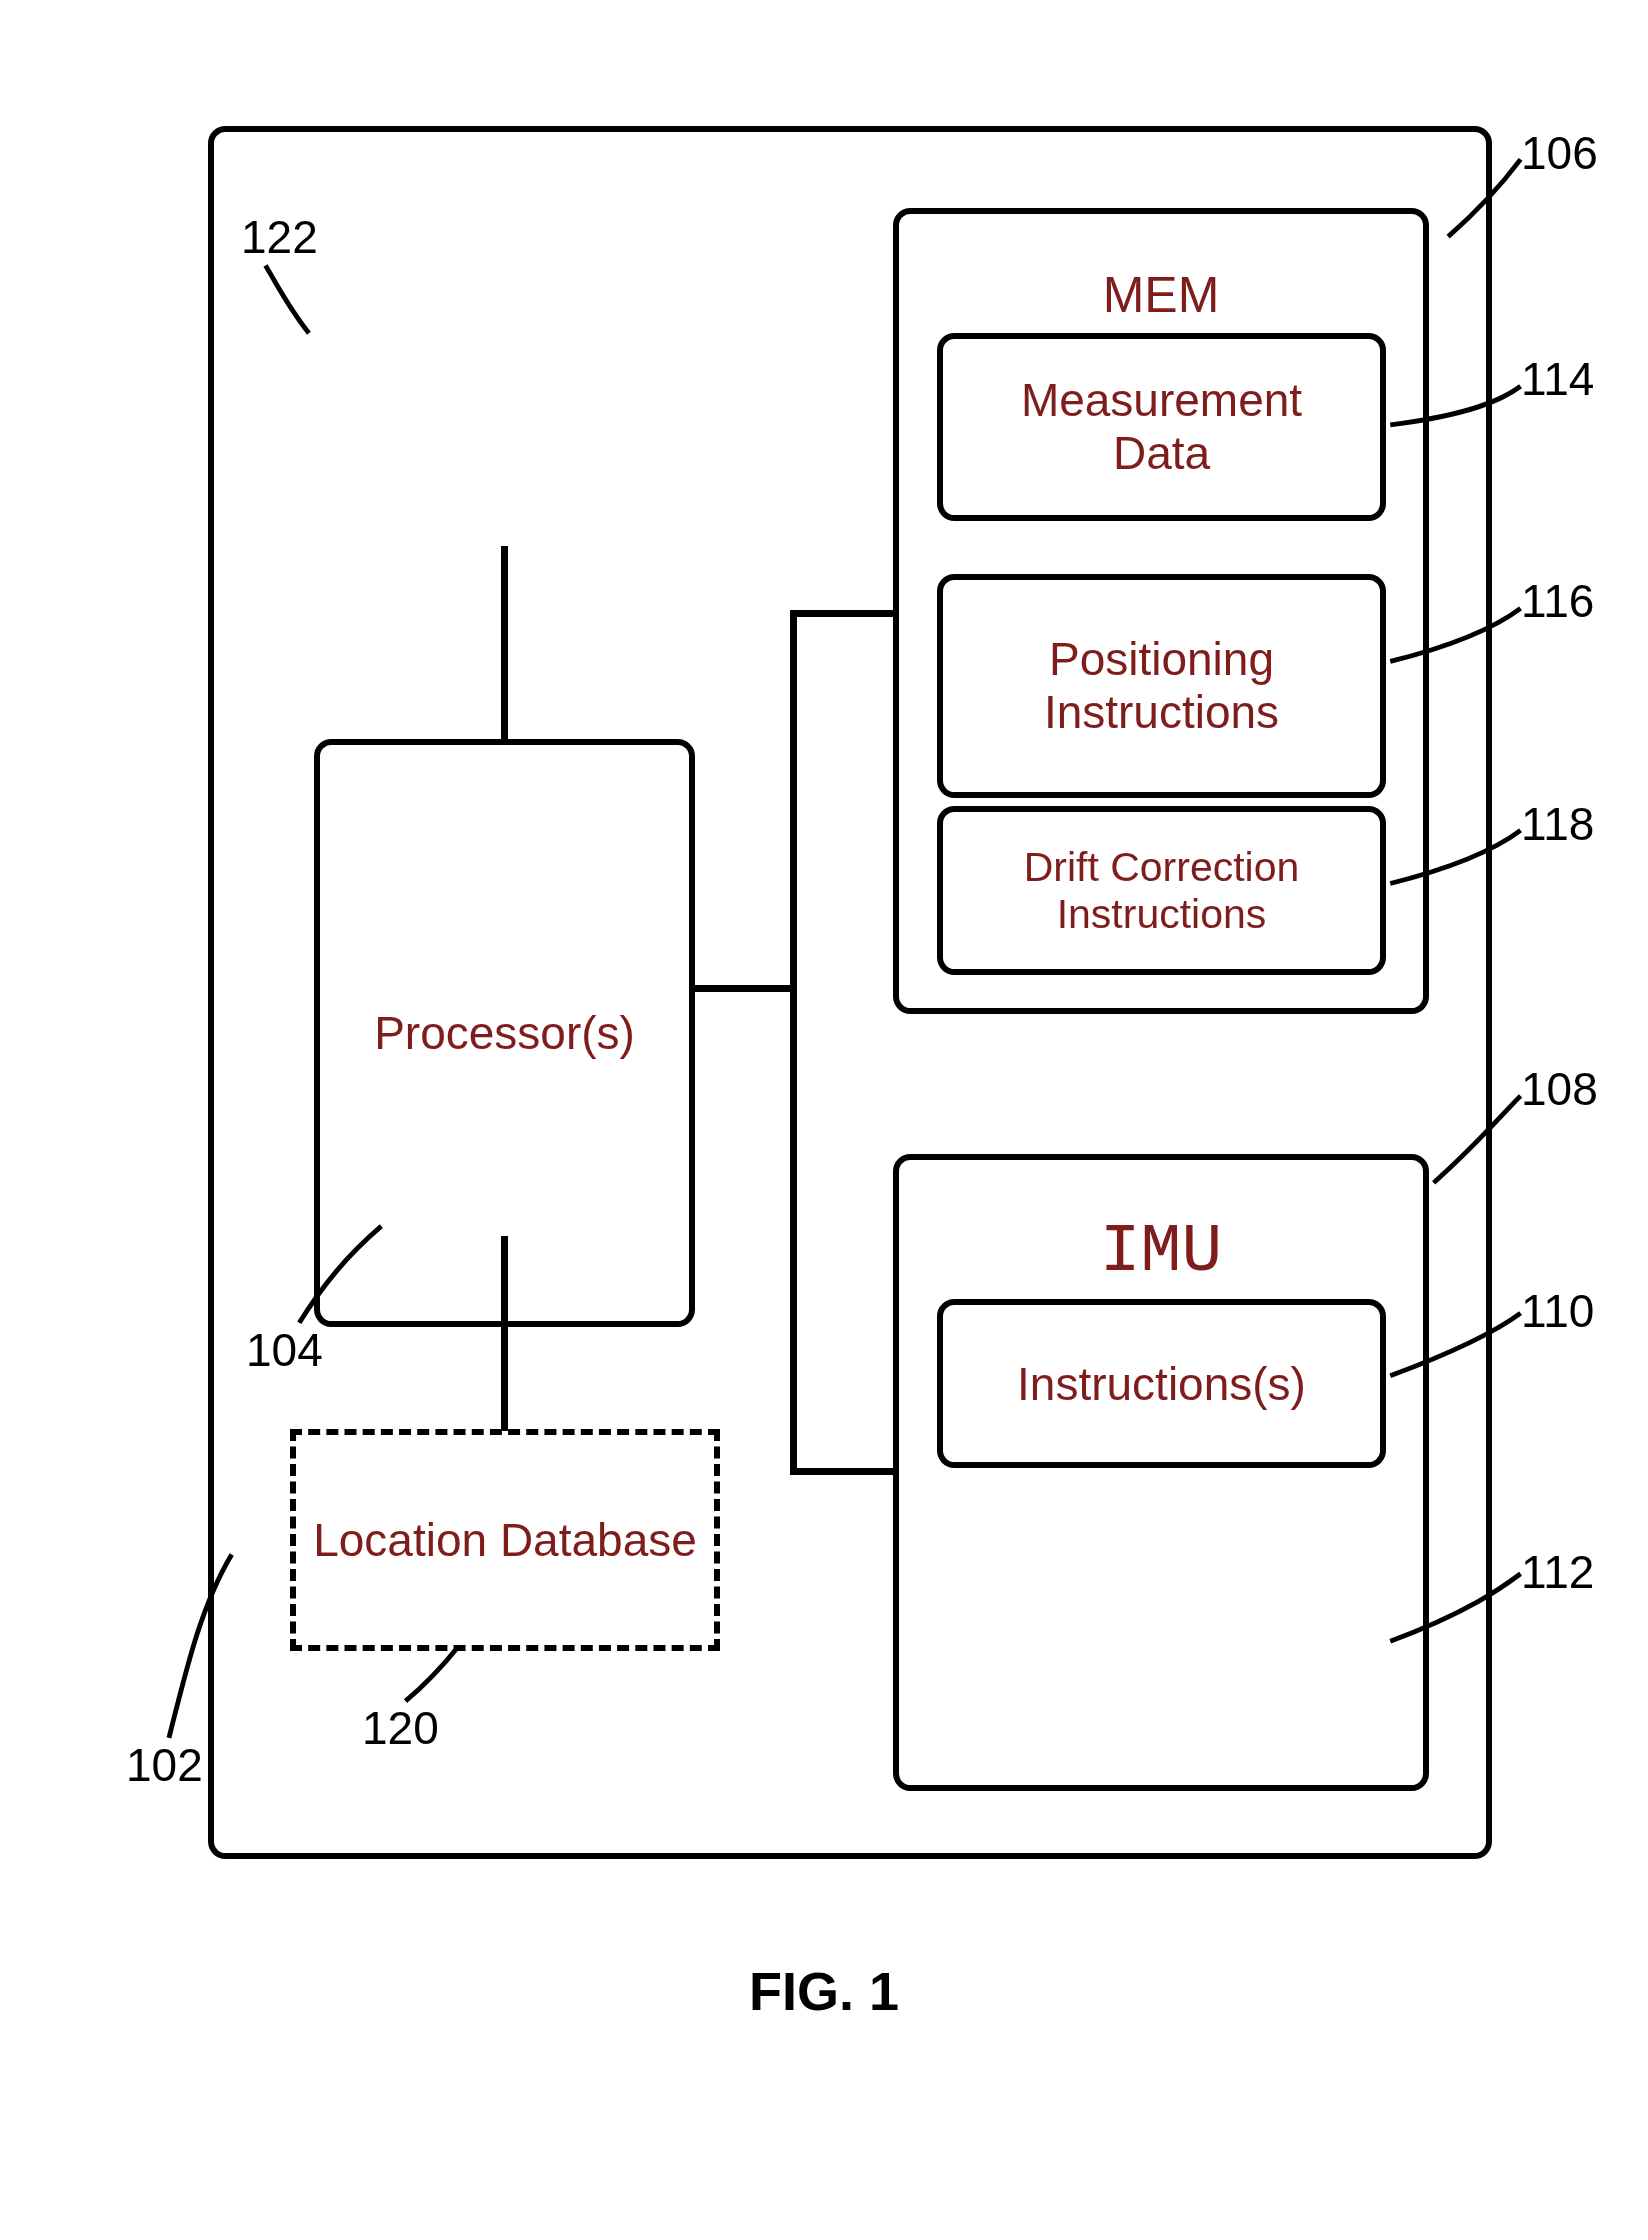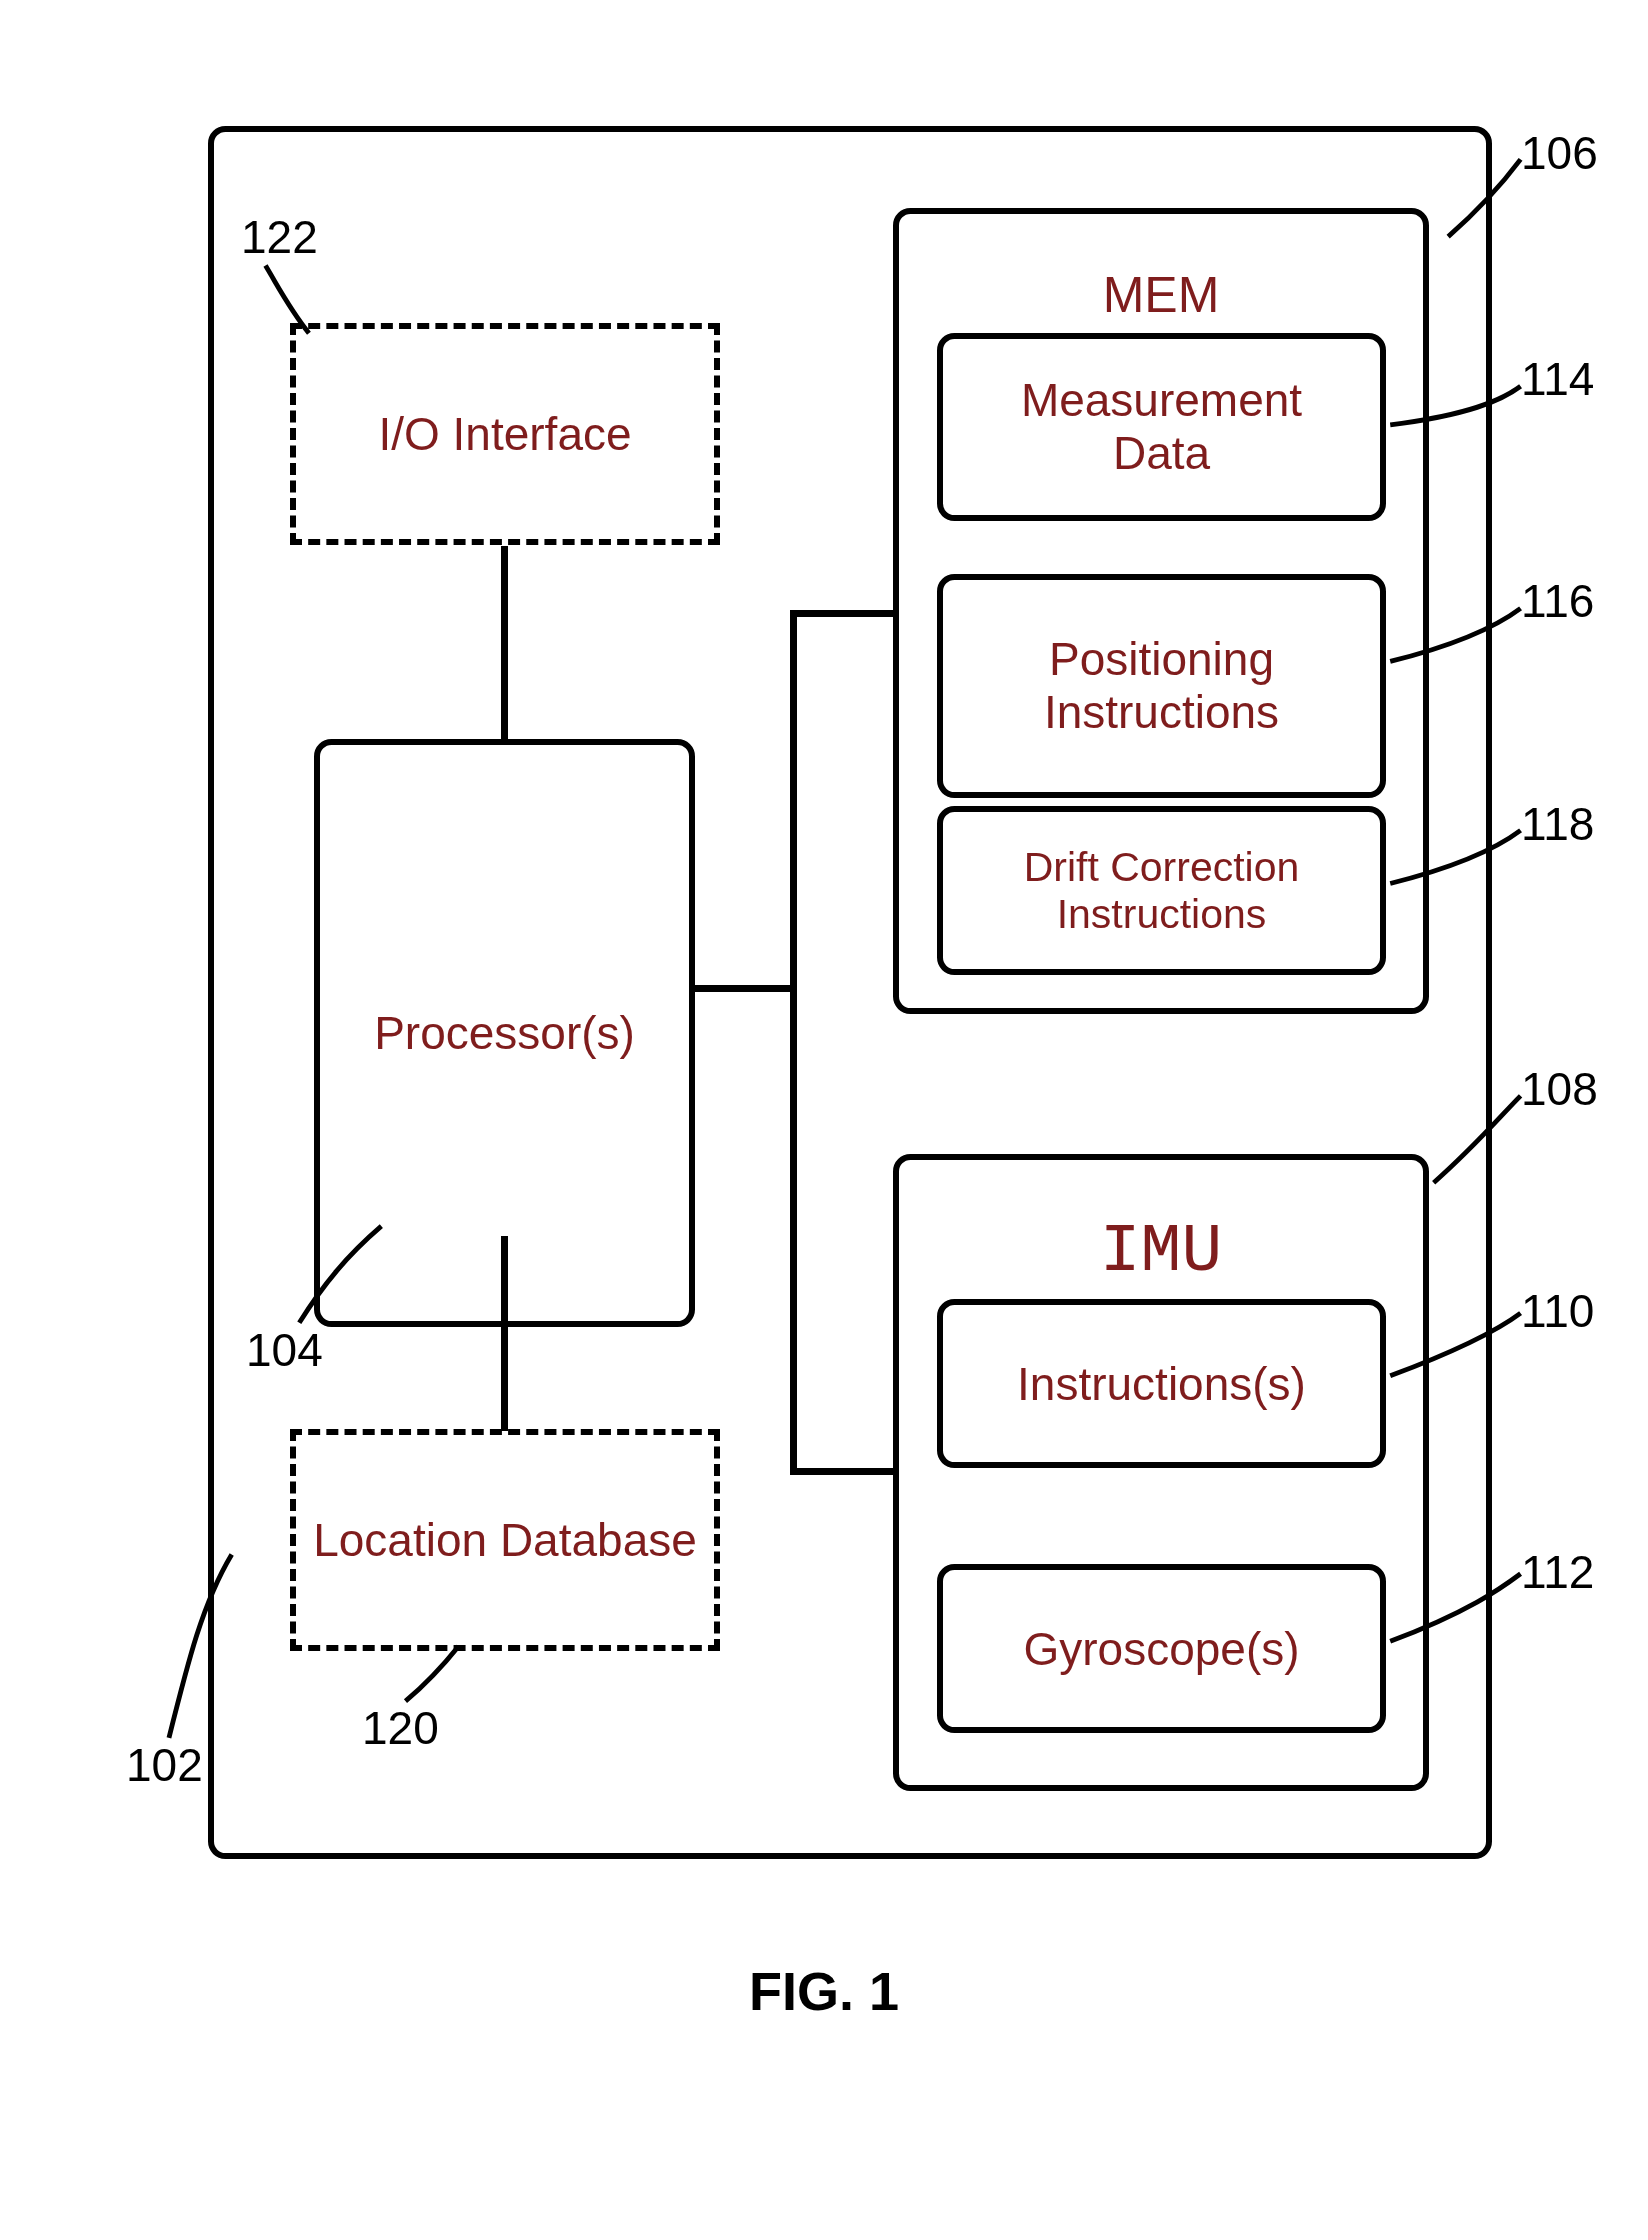--- a/index.html
+++ b/index.html
@@ -64,23 +64,20 @@
 <body>
 
 <div class="page">
 
   <div class="box" style="left:208px; top:126px; width:1284px; height:1733px;"></div>
 
   <div class="box" style="left:314px; top:739px; width:381px; height:588px;">
     <div class="label center">Processor(s)</div>
   </div>
 
-  <div class="box dashed" style="left:290px; top:323px; width:430px; height:222px;">
-    <div class="label center">I/O Interface</div>
-  </div>
 
   <div class="box dashed" style="left:290px; top:1429px; width:430px; height:222px;">
     <div class="label center">Location Database</div>
   </div>
 
   <div class="box" style="left:893px; top:208px; width:536px; height:806px;">
     <div class="label" style="left:50%; top:53px; transform:translateX(-50%); font-size:50px;">MEM</div>
   </div>
 
   <div class="box" style="left:937px; top:333px; width:449px; height:188px;">
@@ -99,23 +96,20 @@
   </div>
 
   <div class="box" style="left:893px; top:1154px; width:536px; height:637px;">
     <div class="label" style="left:50%; top:53px; transform:translateX(-50%); font-size:68px;font-family:Liberation Mono, monospace;">IMU</div>
   </div>
 
   <div class="box" style="left:937px; top:1299px; width:449px; height:169px;">
     <div class="label center">Instructions(s)</div>
   </div>
 
-  <div class="box" style="left:937px; top:1564px; width:449px; height:169px;">
-    <div class="label center">Gyroscope(s)</div>
-  </div>
 
   <div class="line" style="left:501px; top:546px; width:6.8px; height:195px;"></div>
 
   <div class="line" style="left:501px; top:1236px; width:6.8px; height:195px;"></div>
 
   <div class="line" style="left:695px; top:985px; width:101px; height:6.8px;"></div>
   <div class="line" style="left:790px; top:610px; width:6.8px; height:864px;"></div>
   <div class="line" style="left:790px; top:610px; width:106px; height:6.8px;"></div>
   <div class="line" style="left:790px; top:1468px; width:106px; height:6.8px;"></div>
 

